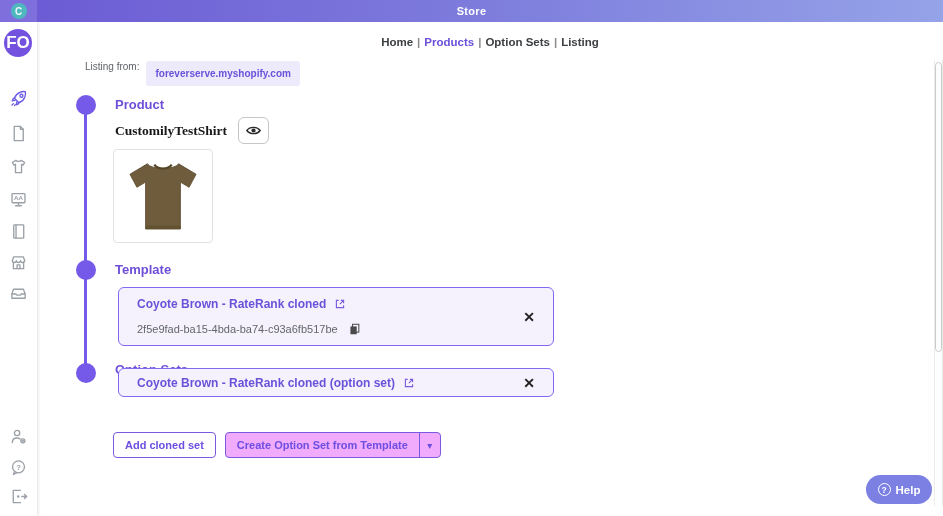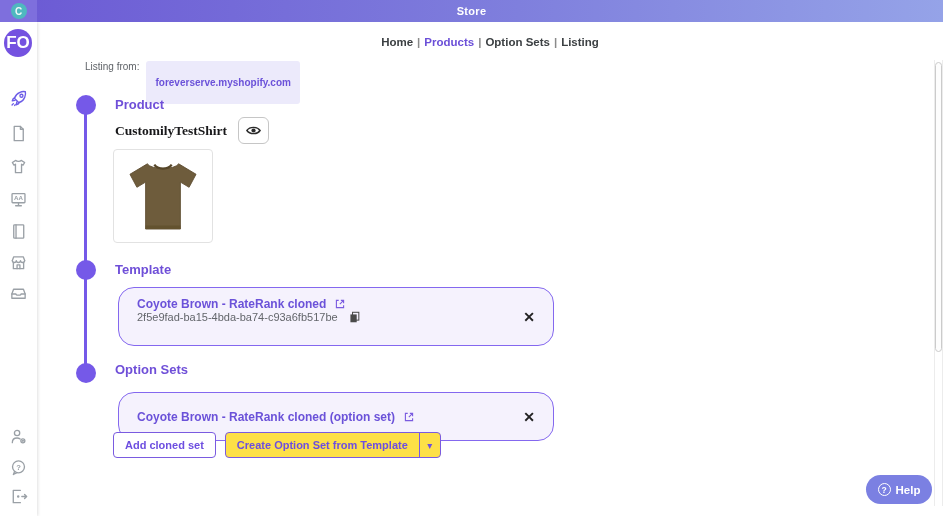--- a/index.html
+++ b/index.html
@@ -30,55 +30,55 @@
   
   #nav { position:absolute; left:37px; top:36px; width:906px; text-align:center;
     font-size:11.5px; font-weight:bold; color:#3c4043; }
   #nav .nav-item { cursor:pointer; }
   #nav .nav-item.active { color:#6b4fd8; }
   #nav .sep { color:#8a8a8a; margin:0 4px; font-weight:bold; }
 
   
   #listing { position:absolute; left:85px; top:61px; display:flex; align-items:flex-start; gap:7px;
     font-size:10px; color:#5f6368; }
-  #store-pill { background:#eceafb; color:#6b52d9; font-weight:bold; padding:16px 9px; border-radius:3px; }
+  #store-pill { background:#eceafb; color:#6b52d9; font-weight:bold; padding:7px 9px; border-radius:3px; }
 
   
   #timeline-line { position:absolute; left:84px; top:104px; width:3px; height:270px; background:#7559e8; z-index:1; }
   .tl-dot { position:absolute; left:76px; width:20px; height:20px; border-radius:50%; background:#7559e8; z-index:2; }
 
   .section-heading { position:absolute; left:115px; font-size:13px; font-weight:bold; color:#6f4fd8; }
 
   
   #product-row { position:absolute; left:115px; top:117px; display:flex; align-items:center; gap:11px; }
   #product-name { font-size:13.5px; font-weight:bold; color:#18181a;font-family:Liberation Serif, serif; }
   #eye-btn { width:31px; height:27px; background:#fff; border:1px solid #c6c6c6; border-radius:6px;
     display:flex; align-items:center; justify-content:center; cursor:pointer; color:#2b2b2b; }
   #product-image-box { position:absolute; left:113px; top:149px; width:100px; height:94px;
     border:1px solid #e2e2e2; border-radius:4px; background:#fff;
     display:flex; align-items:center; justify-content:center; }
 
   
   .entity-card { position:absolute; left:118px; width:436px; background:#f5f2fd;
-    border:1px solid #8468ef; border-radius:16px; }
+    border:1px solid #8468ef; border-radius:6px; }
   #template-card { top:287px; height:59px; padding:9px 0 0 18px; }
-  #optionset-card { top:392px; height:49px; padding:0 0 0 18px; display:flex; align-items:center; }
+  #optionset-card { top:368px; height:29px; padding:0 0 0 18px; display:flex; align-items:center; }
   .card-title-row { display:flex; align-items:center; gap:8px; }
   .card-title { font-size:12px; font-weight:bold; color:#6b52d9; cursor:pointer; }
-  .card-id-row { display:flex; align-items:center; gap:11px; margin-top:0; }
+  .card-id-row { display:flex; align-items:center; gap:11px; margin-top:12px; }
   .card-id { font-size:11px; color:#63666b; }
   .card-close { position:absolute; right:18px; top:50%; transform:translateY(-50%);
     font-size:14px; color:#222; cursor:pointer; font-weight:bold; line-height:1; }
 
   
   #os-buttons { position:absolute; left:113px; top:432px; display:flex; gap:9px; }
   .btn-outline { background:#fff; border:1px solid #7a5be0; border-radius:4px; color:#6d4ee0;
     font-size:11px; font-weight:bold; padding:0 11px; height:26px; display:flex; align-items:center;
     cursor:pointer; font-family:"Liberation Sans", sans-serif; }
-  #split-btn { display:flex; border:1px solid #7a5be0; border-radius:4px; background:#fde047; height:26px; }
+  #split-btn { display:flex; border:1px solid #7a5be0; border-radius:4px; background:#f0abfc; height:26px; }
   #split-main { padding:0 11px; display:flex; align-items:center; font-size:11px; font-weight:bold;
     color:#6d4ee0; cursor:pointer; }
   #split-caret { width:21px; border-left:1px solid #7a5be0; display:flex; align-items:center;
     justify-content:center; color:#6d4ee0; font-size:10px; cursor:pointer; }
 
   
   #help-btn { position:absolute; left:866px; top:475px; width:66px; height:29px; border-radius:15px;
     background:#7b80e2; color:#fff; display:flex; align-items:center; justify-content:center; gap:5px;
     font-size:11.5px; font-weight:bold; cursor:pointer; z-index:6; }
   #help-q { width:13px; height:13px; border:1.4px solid #fff; border-radius:50%; font-size:8.5px;

